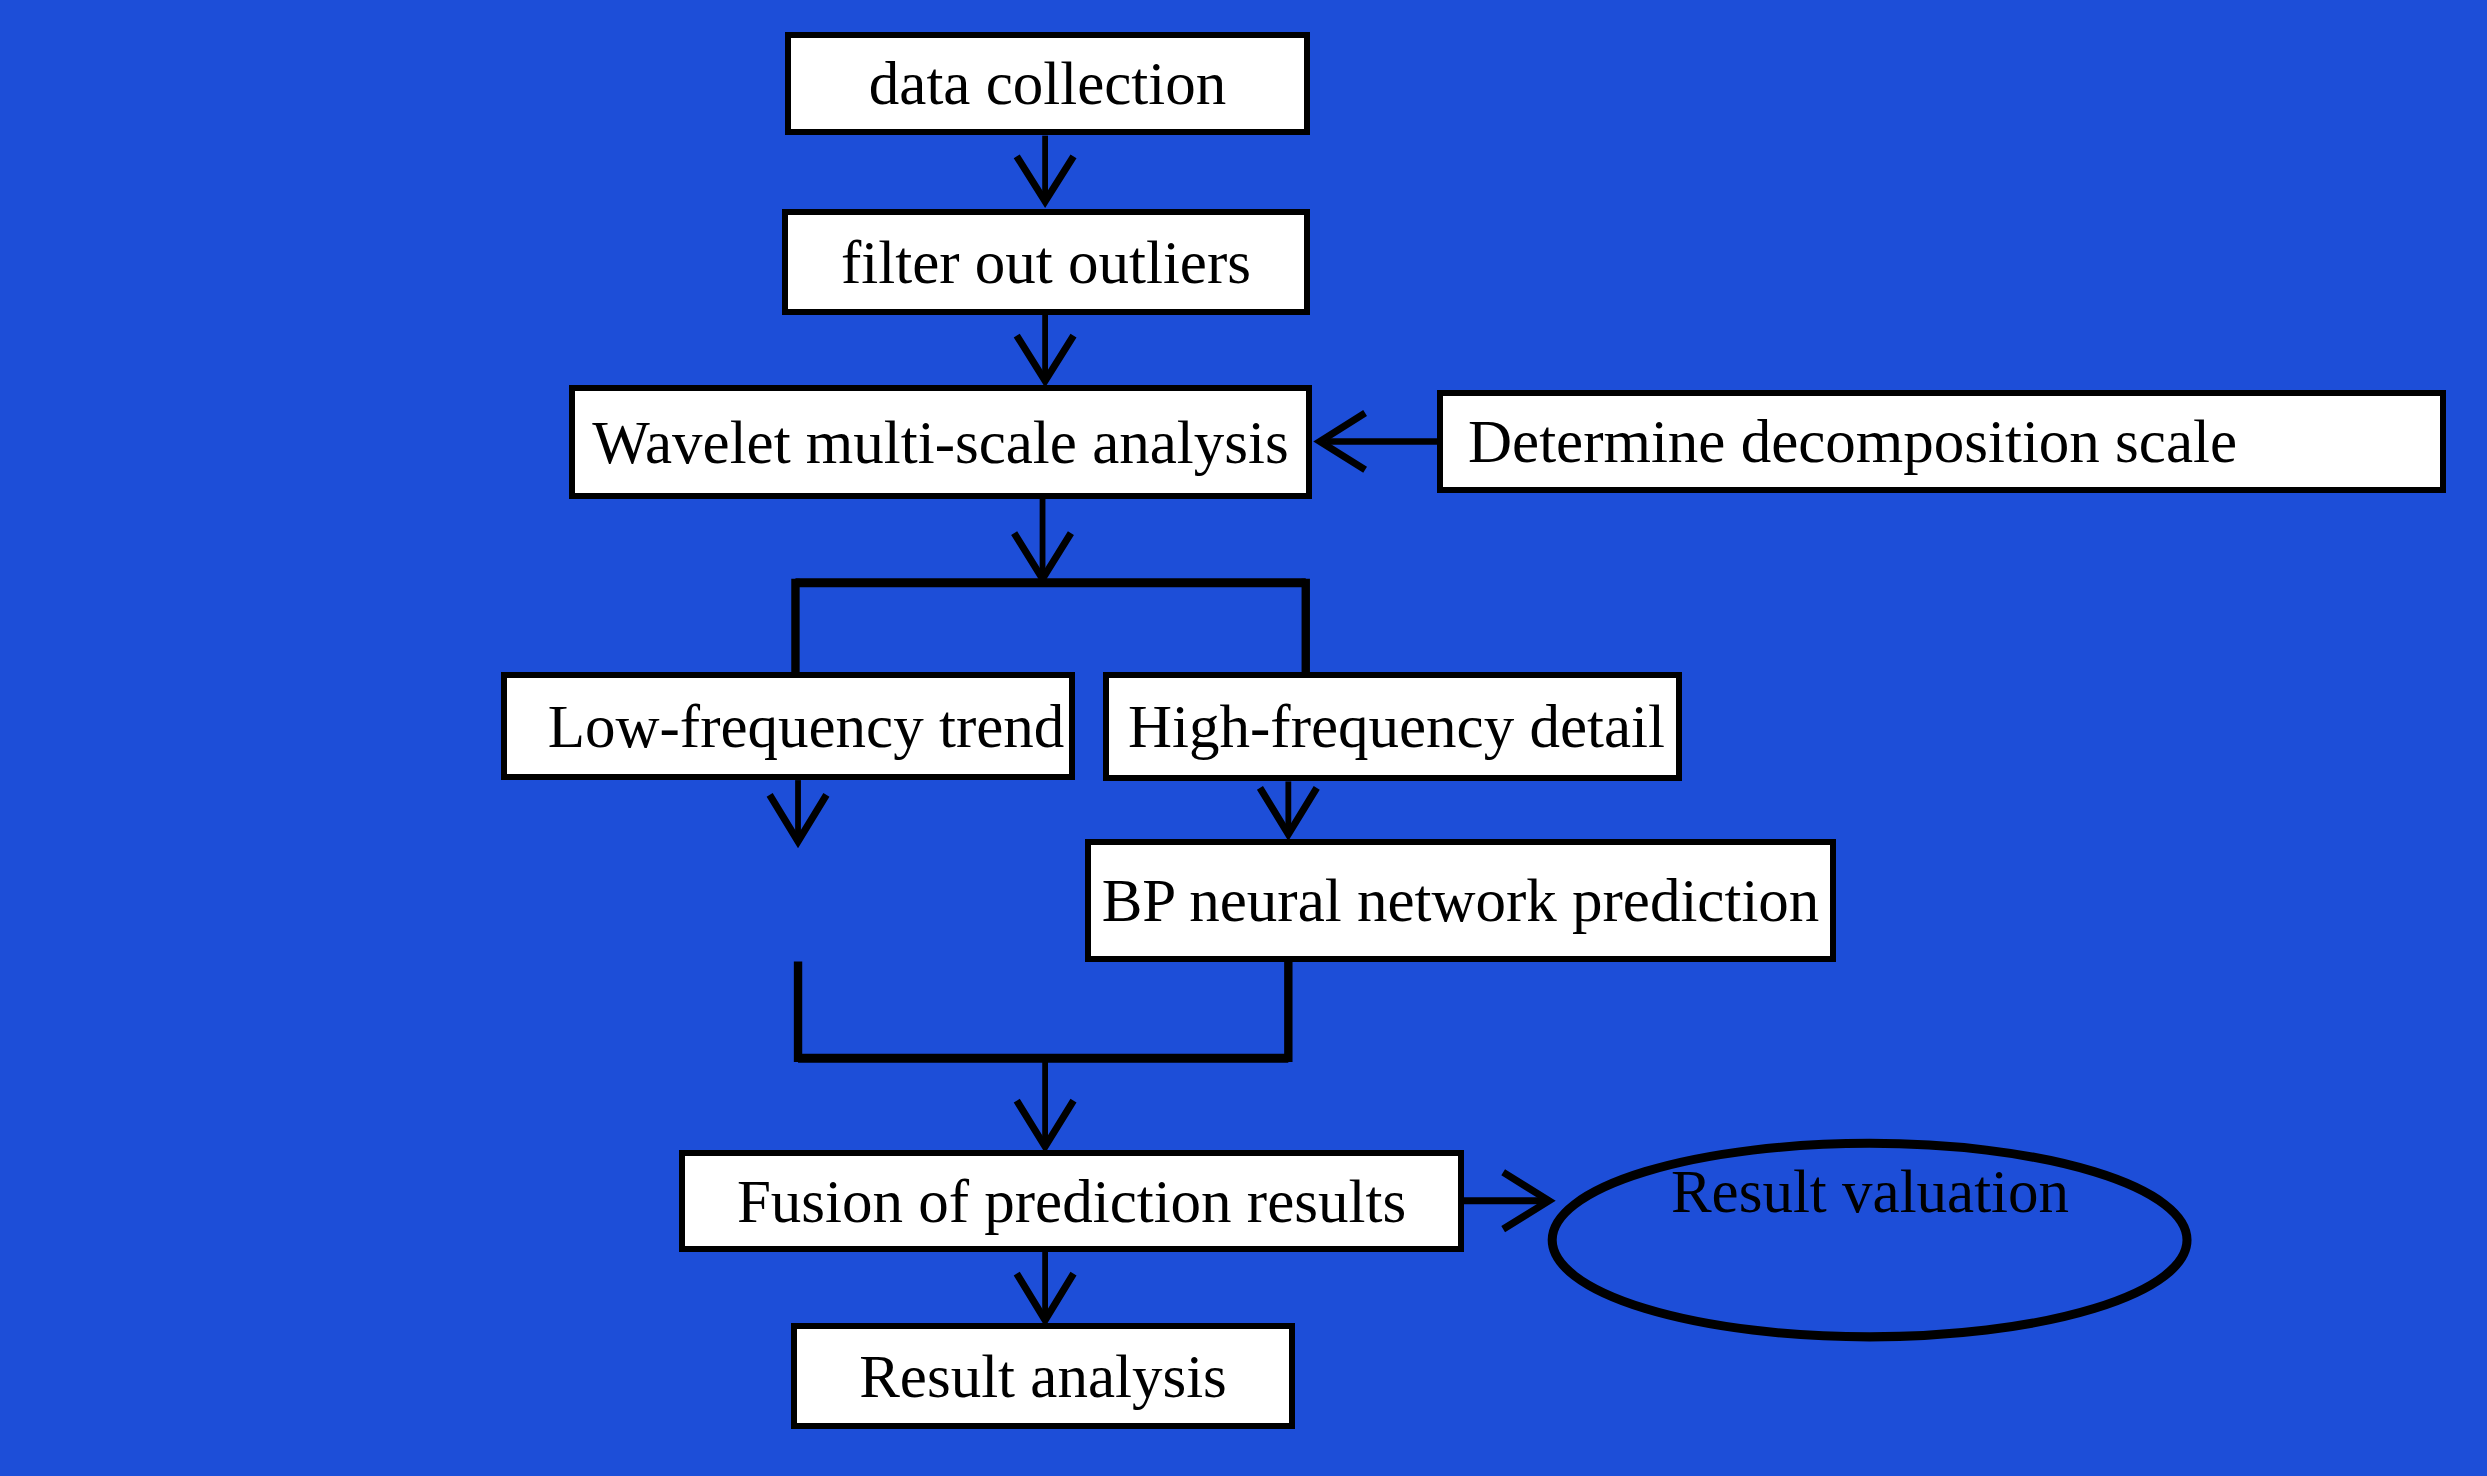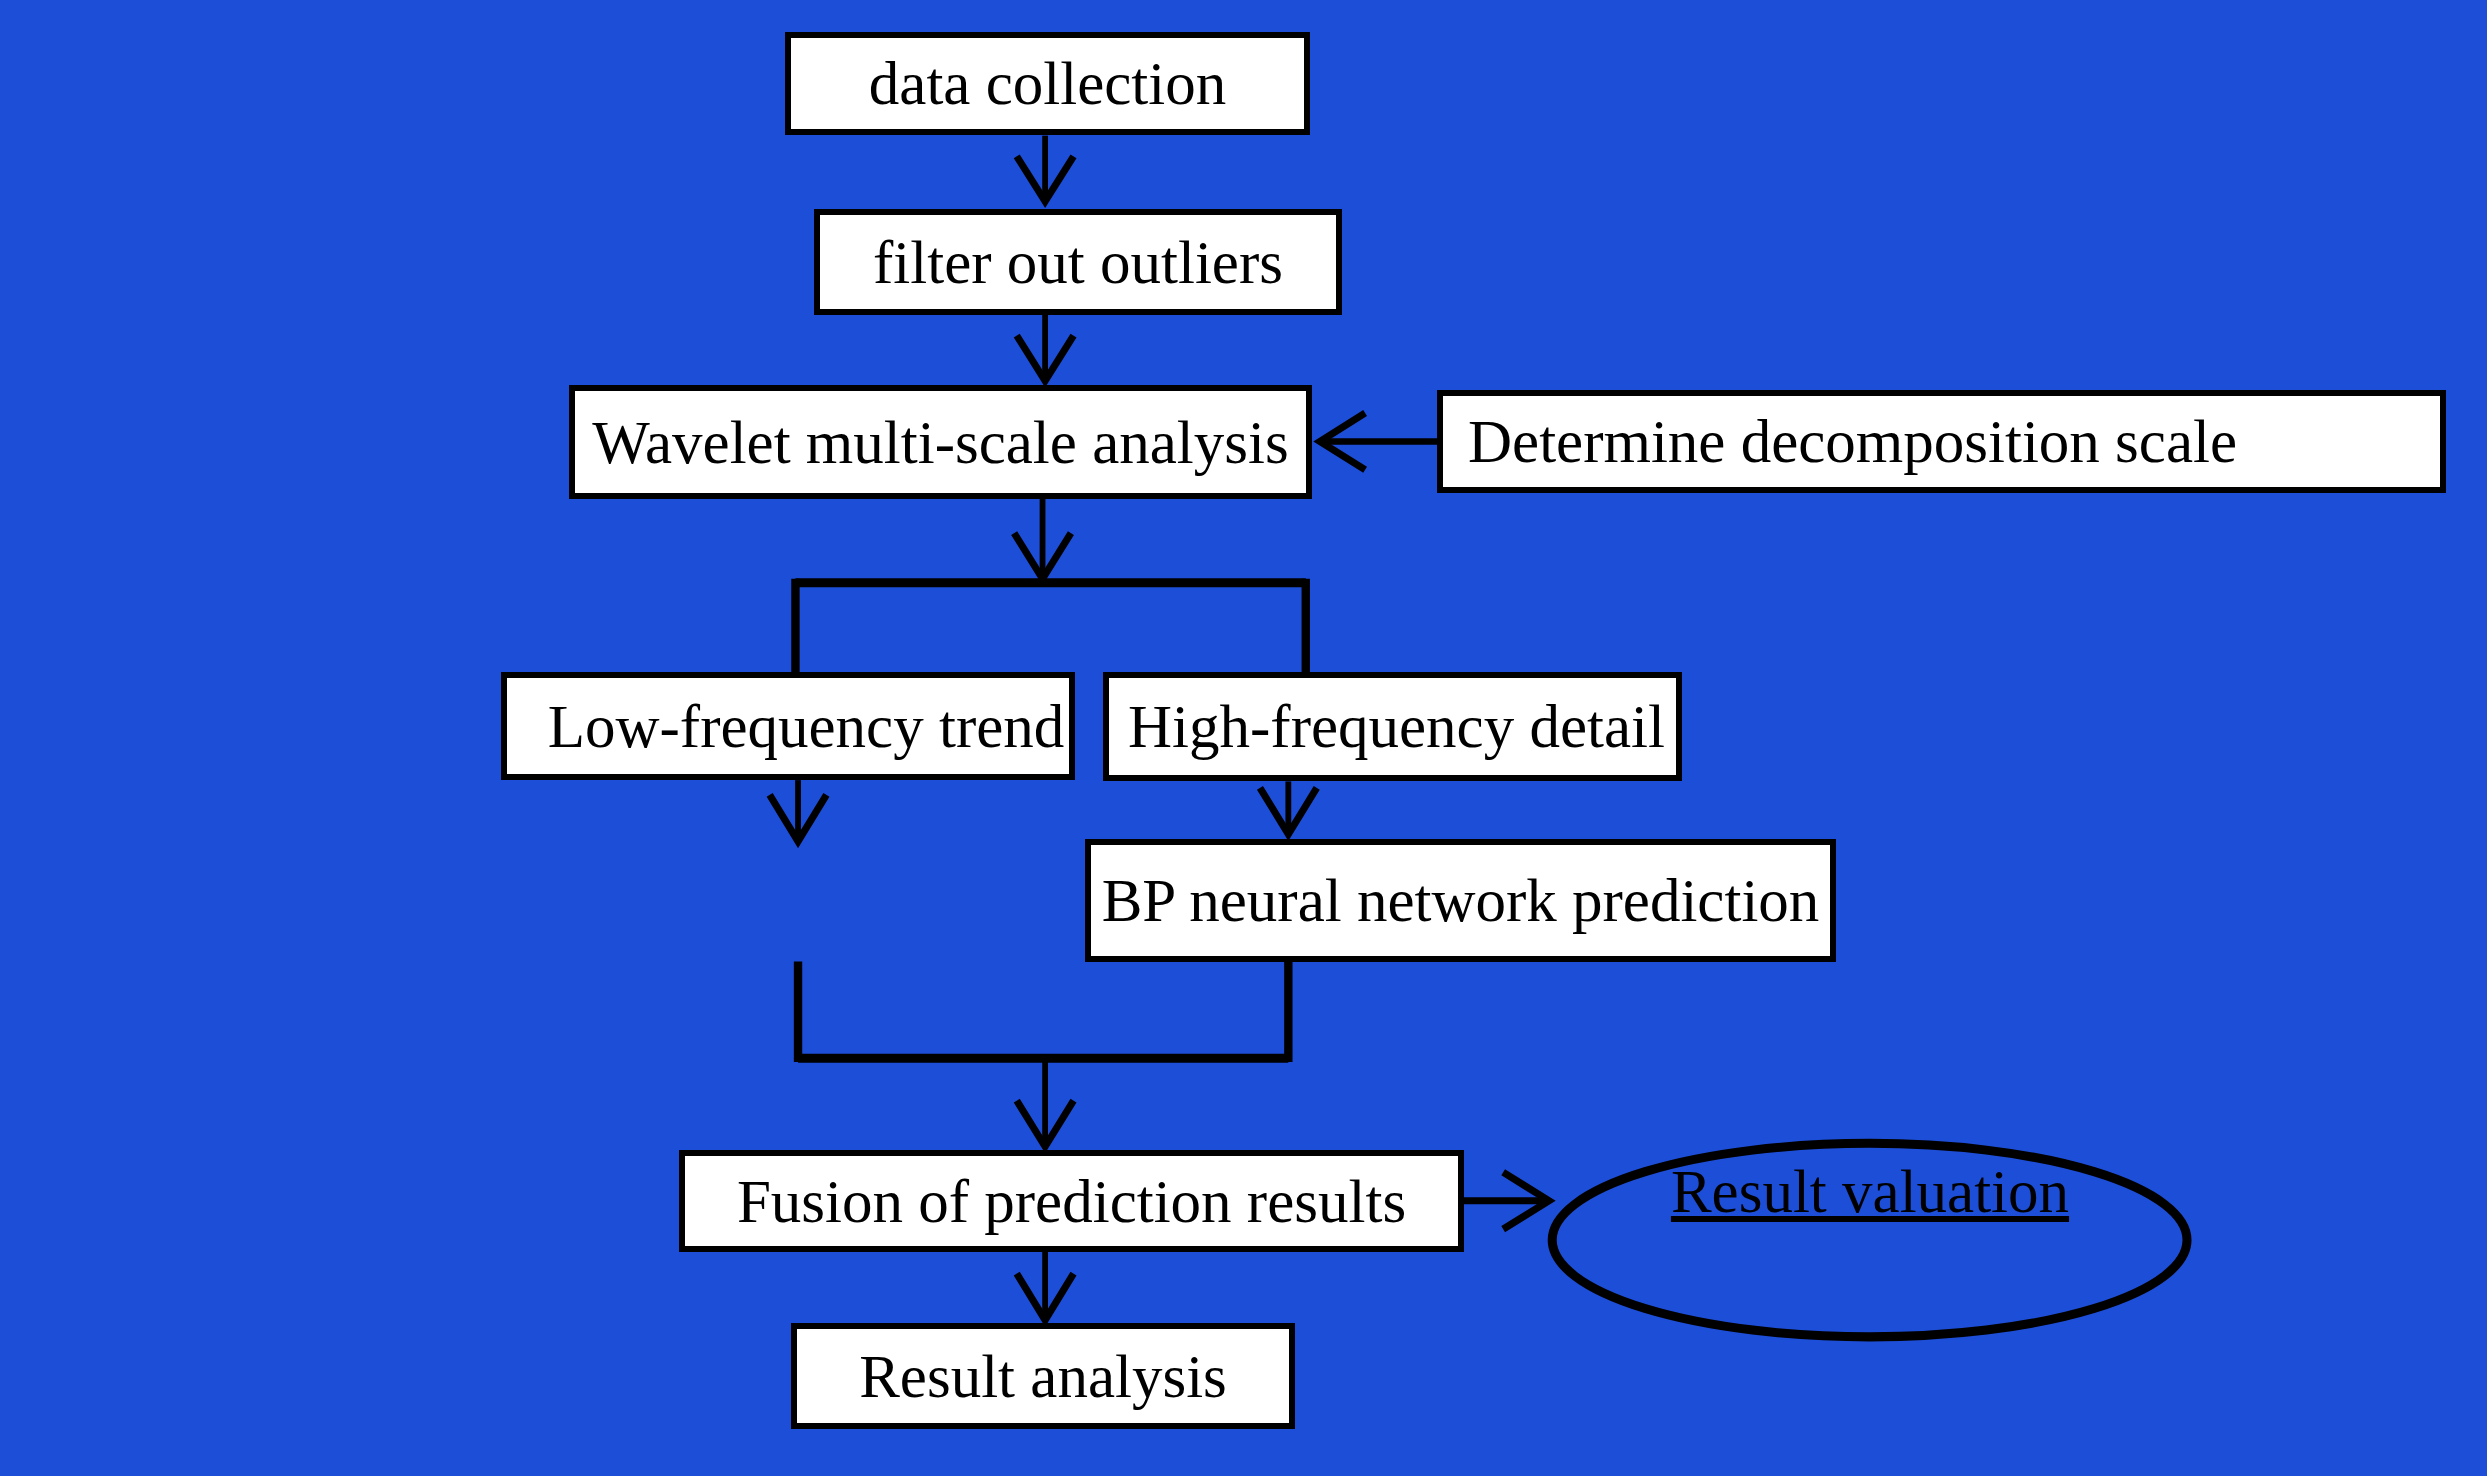--- a/index.html
+++ b/index.html
@@ -41,21 +41,20 @@
   }
   .ellipse-label {
     position: absolute;
     display: flex;
     align-items: center;
     justify-content: center;
     font-size: 61px;
     line-height: 1;
     white-space: nowrap;
     background: transparent;
-    text-decoration: underline;
   }
 </style>
 </head>
 <body>
 
 <div class="canvas">
 
   <svg class="connectors" viewBox="0 0 3855 2289" xmlns="http://www.w3.org/2000/svg" fill="none" stroke="#000000">
 
     <g>
@@ -117,21 +116,21 @@
 
     <g>
       <ellipse cx="2898" cy="1922" rx="492" ry="150" stroke-width="14"></ellipse>
     </g>
   </svg>
 
   <div class="node" style="left:785px; top:32px; width:525px; height:103px;">
     <span>data collection</span>
   </div>
 
-  <div class="node" style="left:782px; top:209px; width:528px; height:106px;margin-left:32px;">
+  <div class="node" style="left:782px; top:209px; width:528px; height:106px;">
     <span>filter out outliers</span>
   </div>
 
   <div class="node" style="left:569px; top:385px; width:743px; height:114px;">
     <span>Wavelet multi-scale analysis</span>
   </div>
 
   <div class="node left-align" style="left:1437px; top:390px; width:1009px; height:103px;">
     <span>Determine decomposition scale</span>
   </div>

